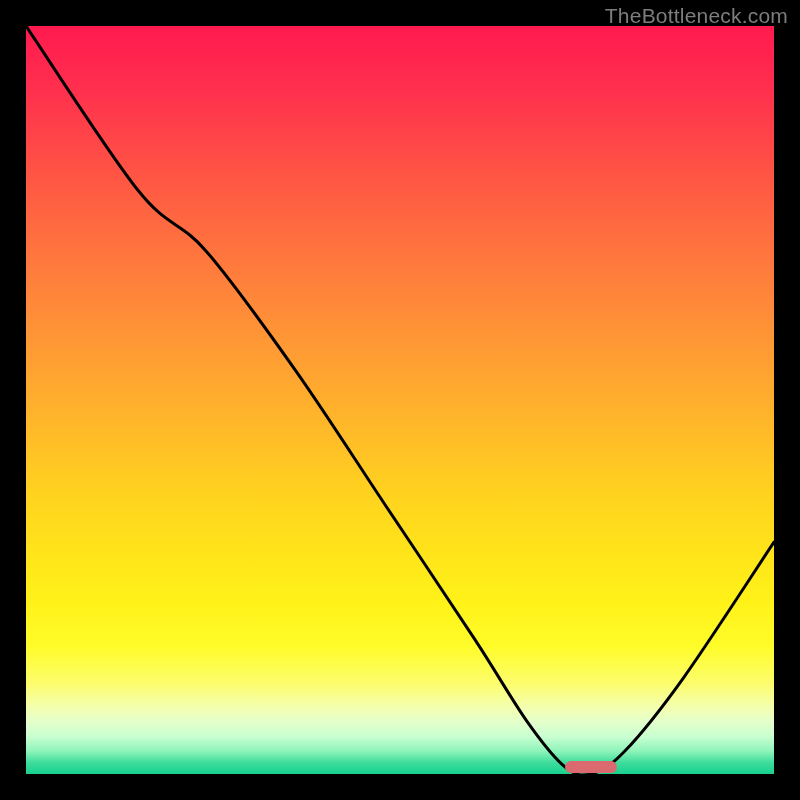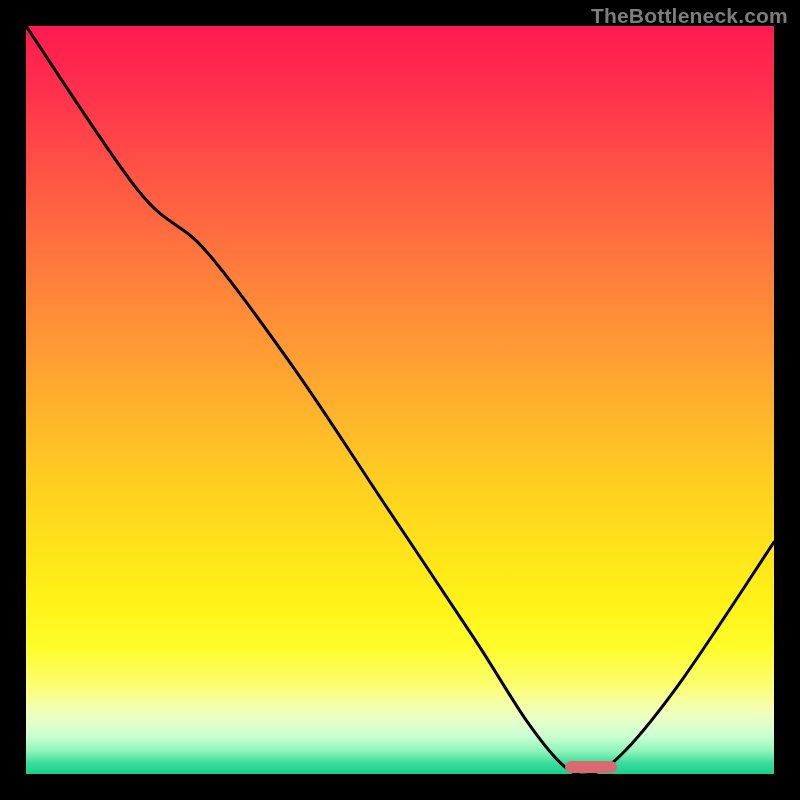--- a/index.html
+++ b/index.html
@@ -57,21 +57,21 @@
     position: absolute;
     background: #da6a6f;
     border-radius: 999px;
   }
   .watermark {
     position: absolute;
     top: 4px;
     right: 12px;
     color: #7d7d7d;
     font-size: 21px;
-    font-weight: 700;
+    font-weight: 400;
     letter-spacing: 0.2px;
   }
 </style>
 </head>
 <body>
 
 <div class="frame">
   <div class="gradient"></div>
 
   <svg class="curve" viewBox="0 0 748 748" preserveAspectRatio="none">

